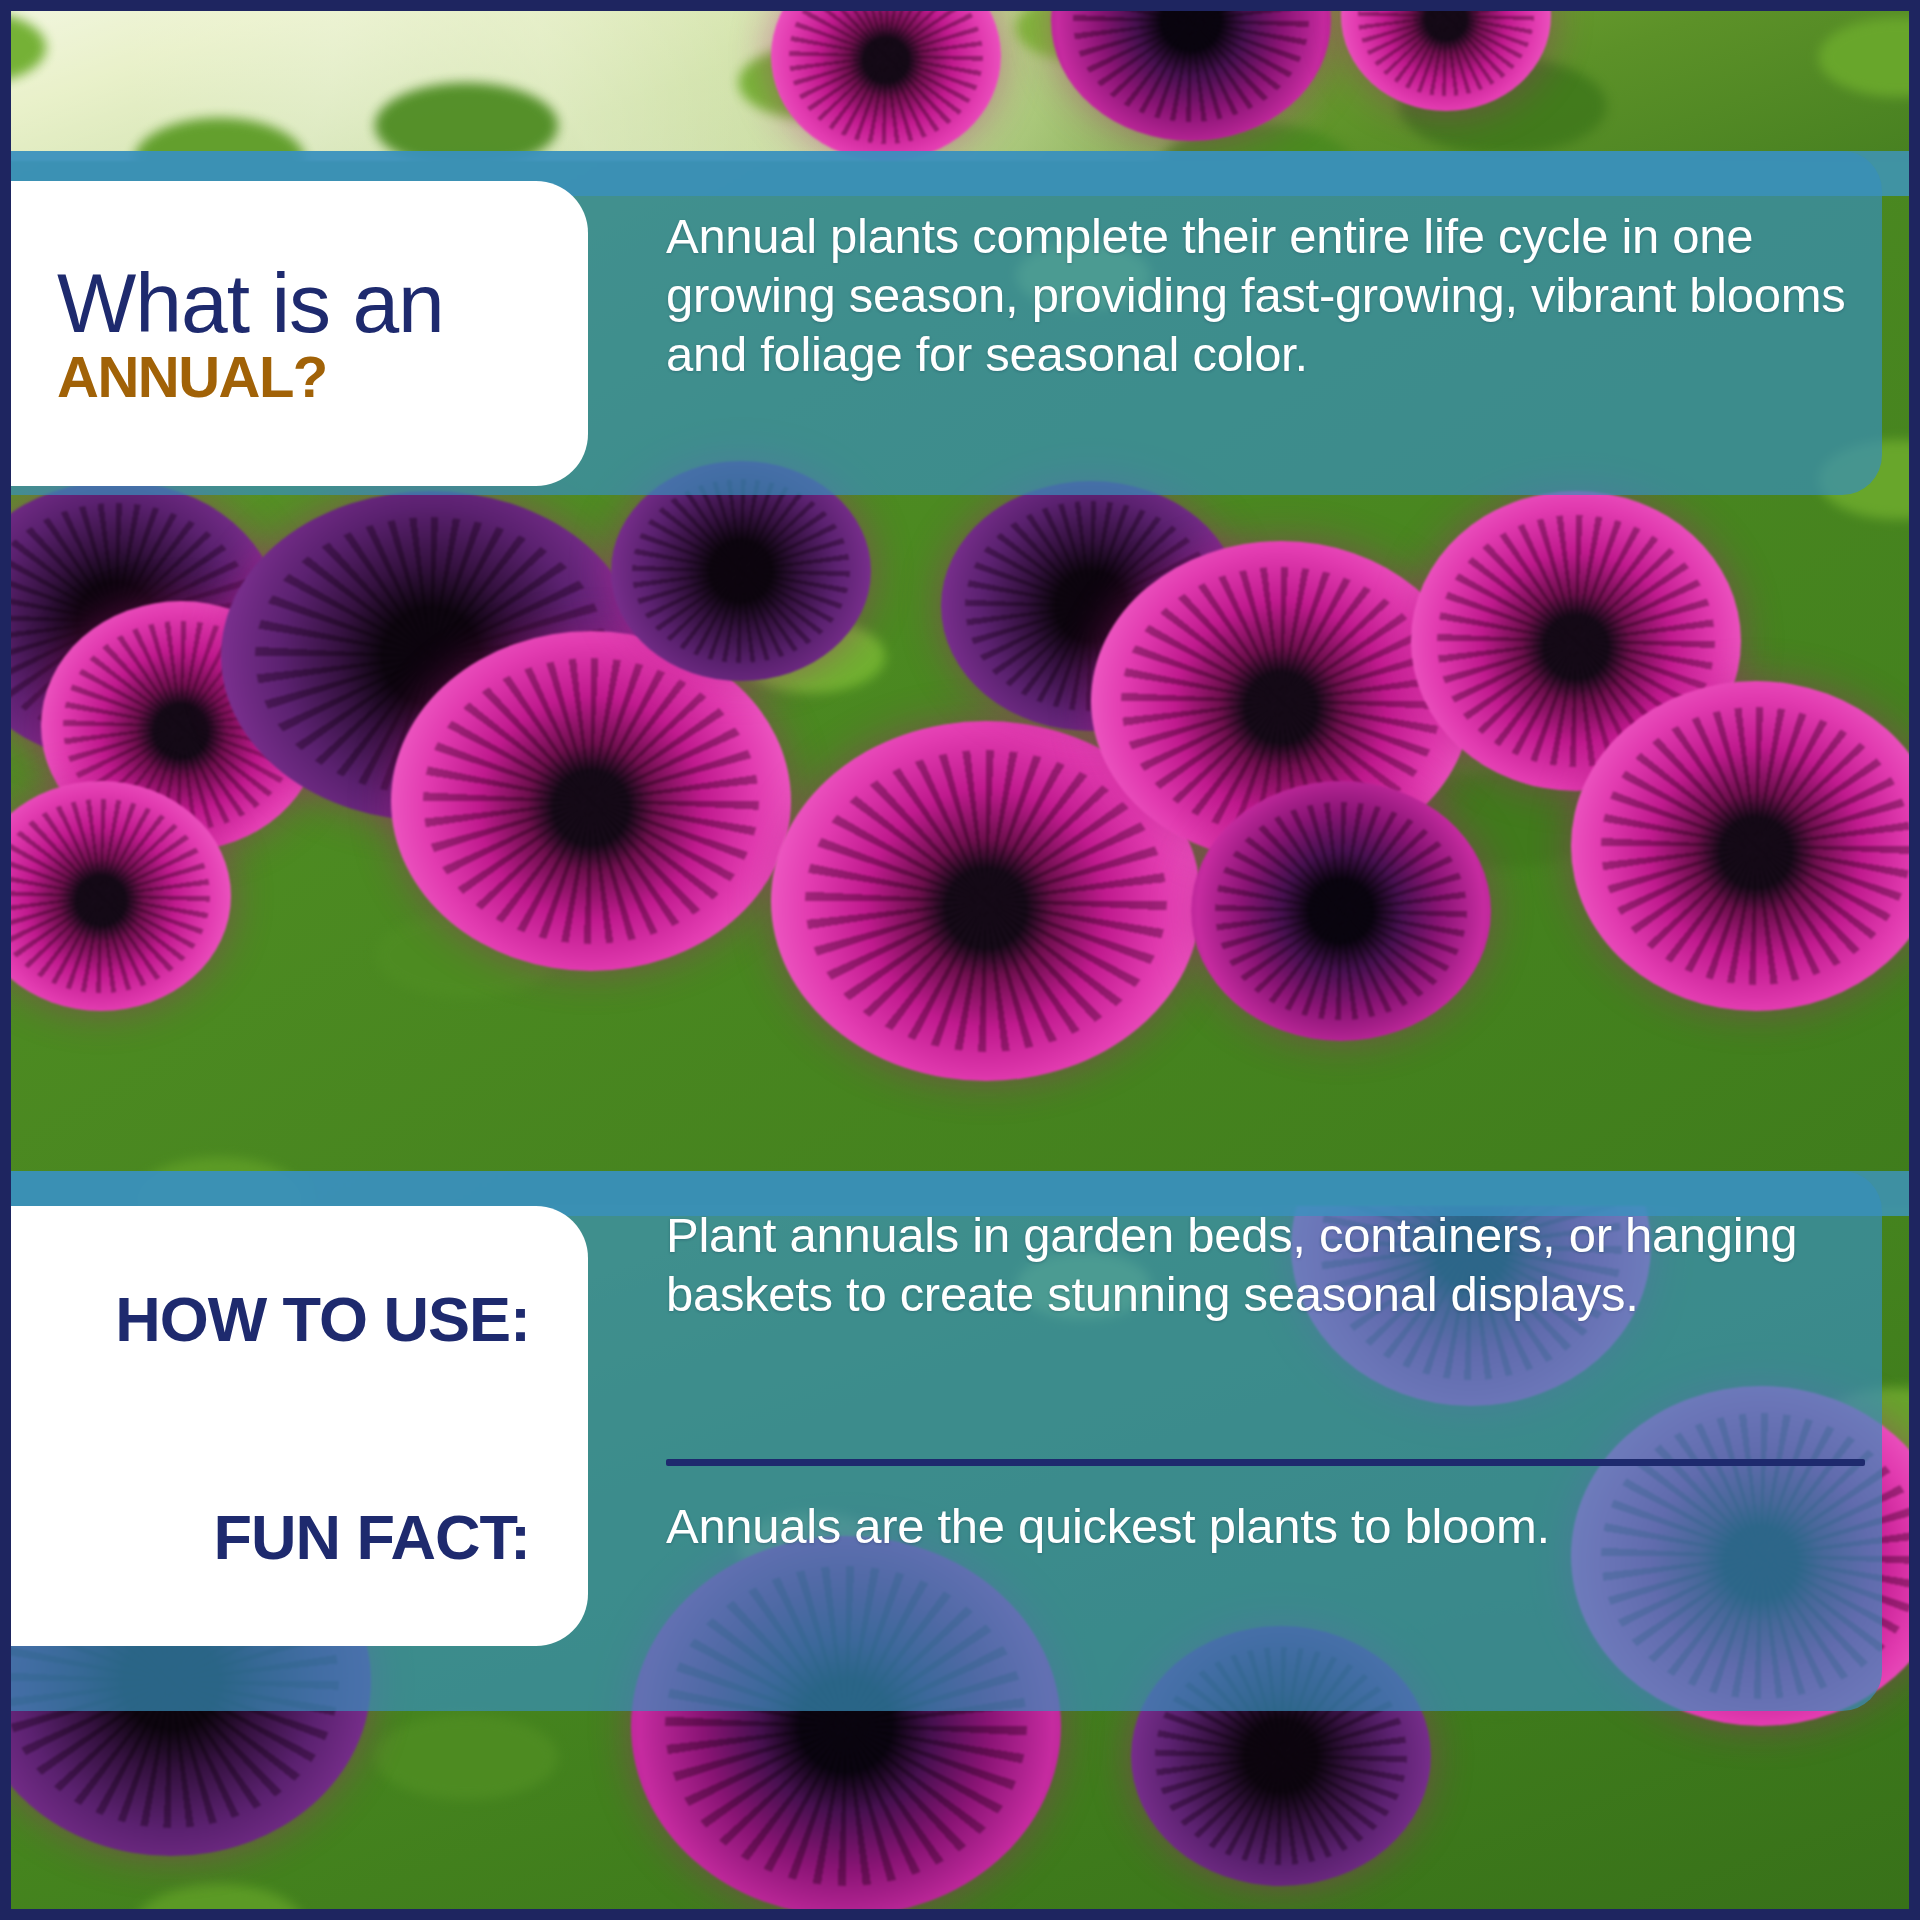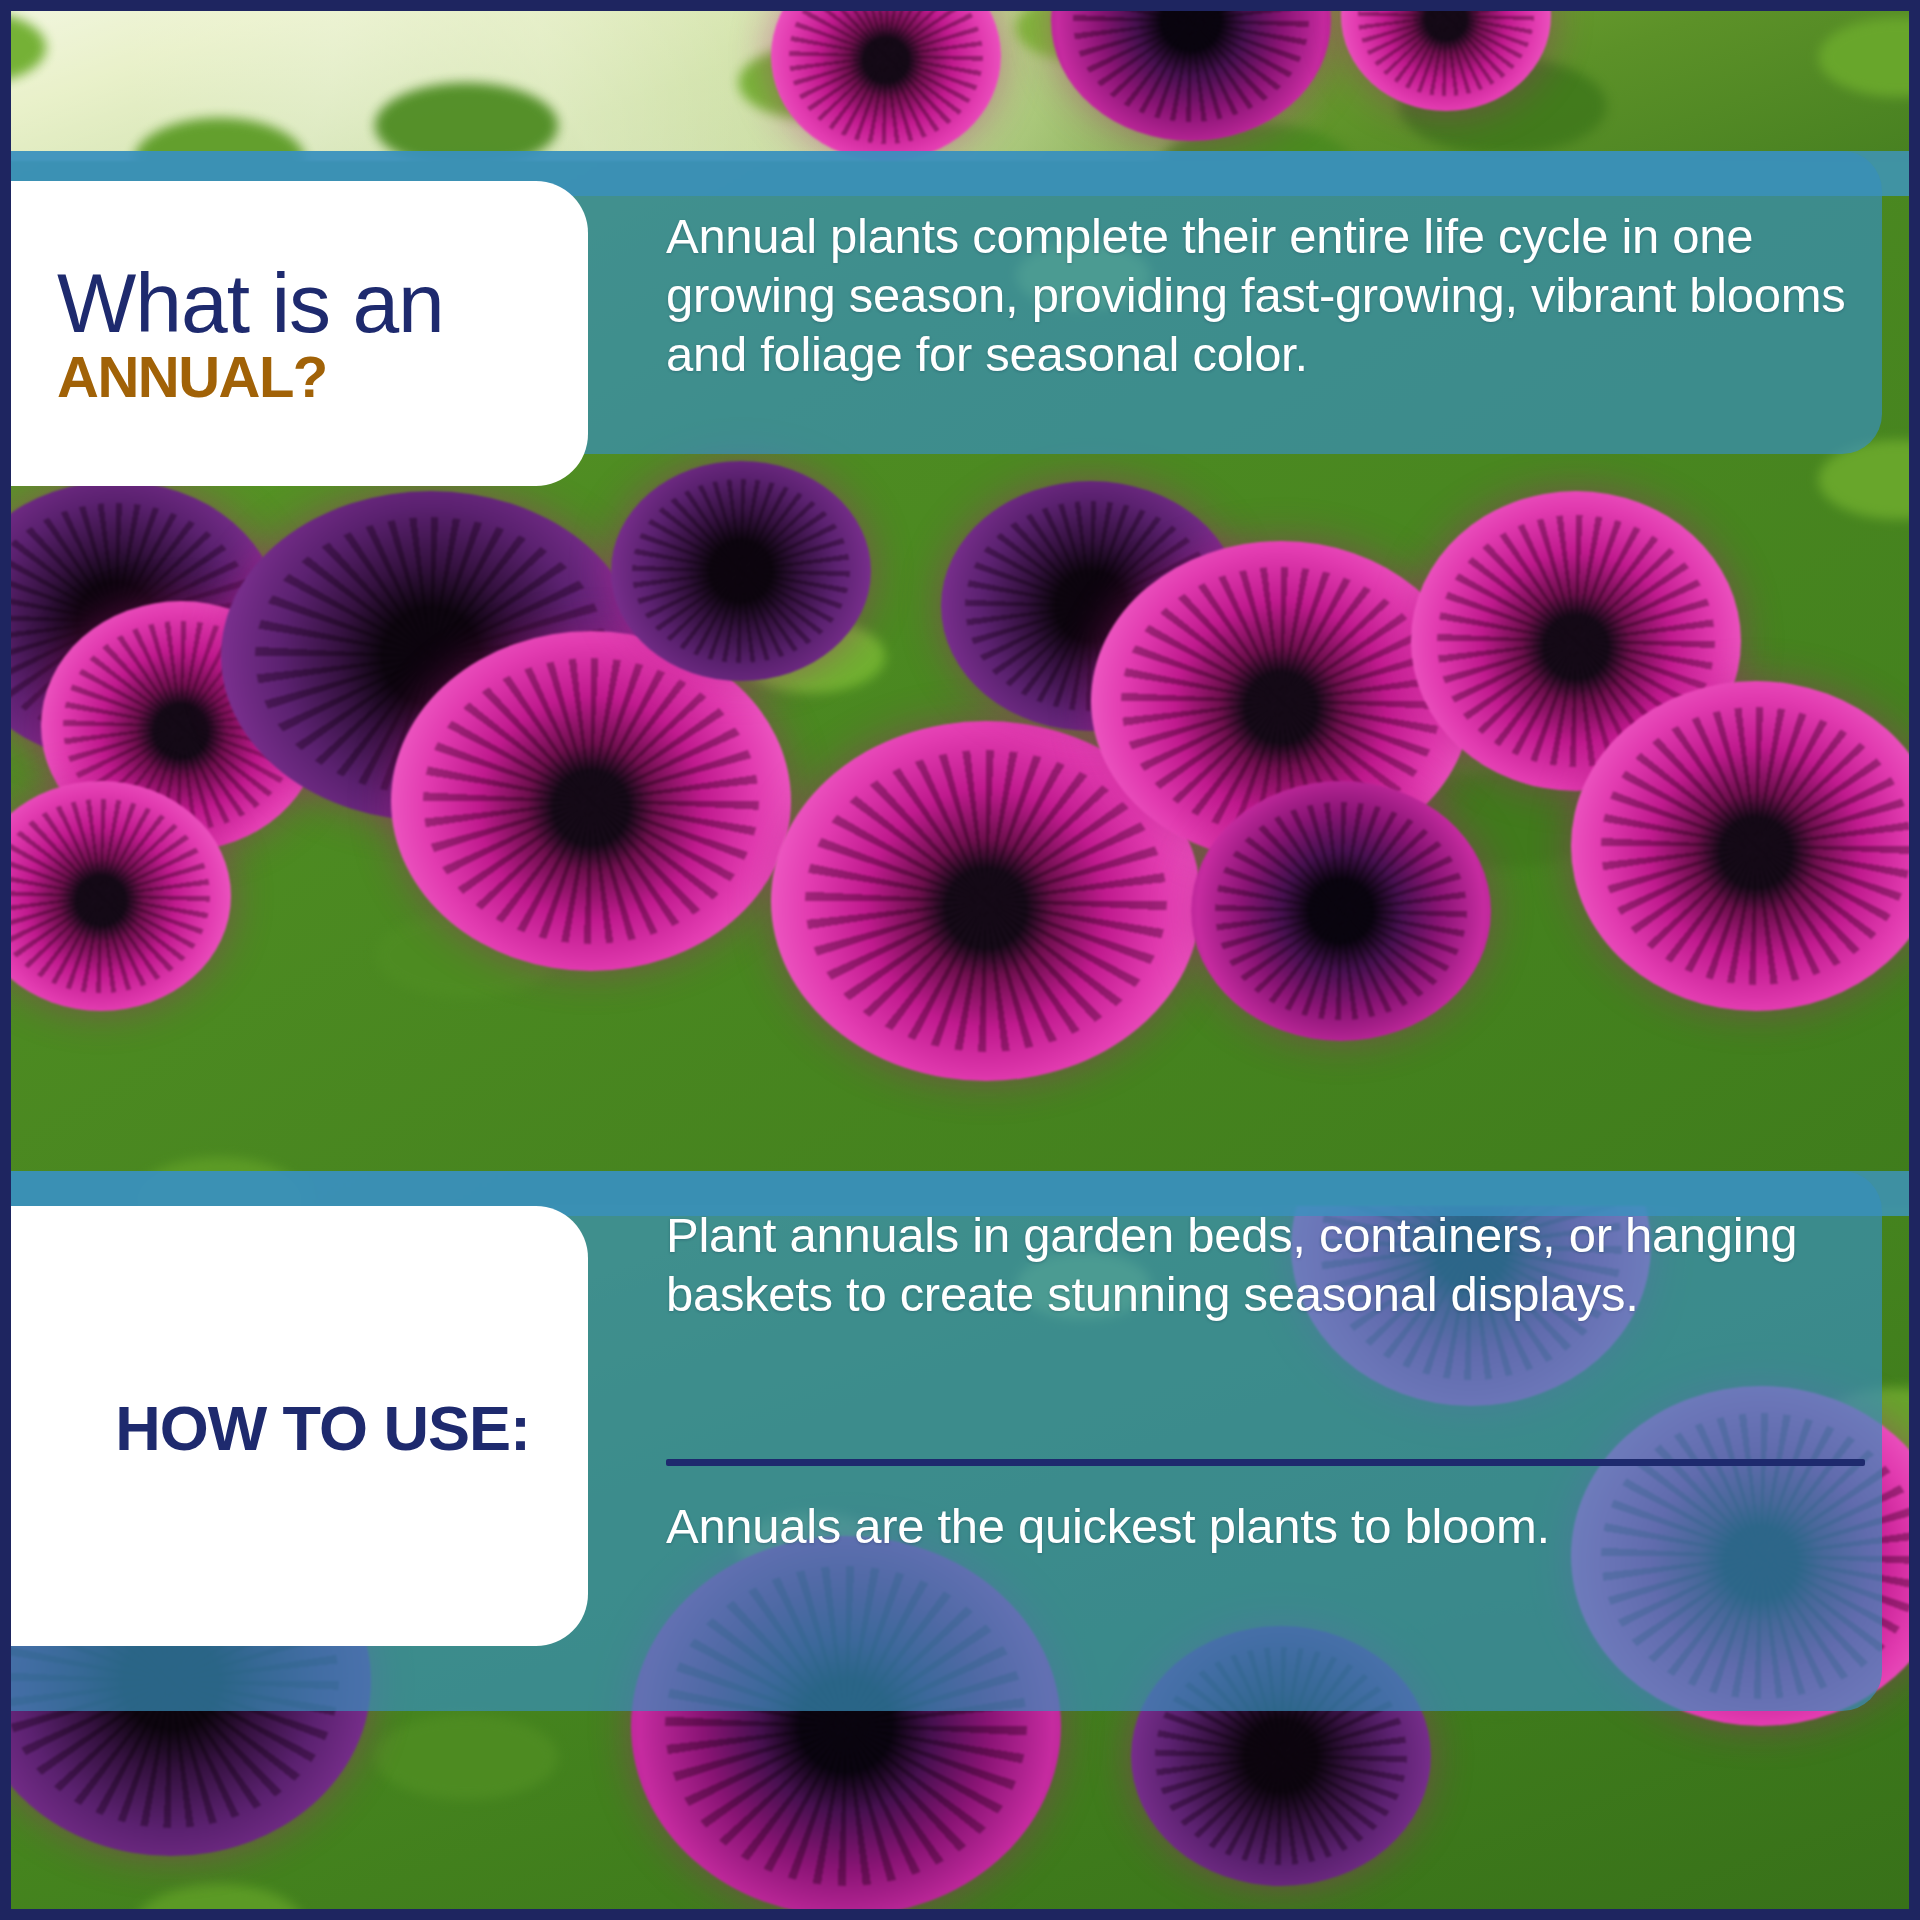--- a/index.html
+++ b/index.html
@@ -87,21 +87,21 @@
     position:absolute; left:0; right:0;
     background:rgba(55,140,190,.72);
     backdrop-filter:blur(1px);
   }
   .band-top    { top:0;   height:45px; background:rgba(62,150,200,.78); }
   .band-bottom { top:0;   height:45px; background:rgba(62,150,200,.78); }
 
   
   .section { position:absolute; left:0; right:0; }
 
-  .sec-top    { top:140px; height:303px; }
+  .sec-top    { top:140px; height:344px; }
   .sec-bottom { top:1160px; height:540px; }
 
   
   .info-panel {
     position:absolute;
     top:0;
     left:0;
     right:27px;
     bottom:0;
     background:rgba(56,143,186,.70);
@@ -243,20 +243,21 @@
       </div>
 
       <div class="body-text">Annual plants complete their entire life cycle in one growing season, providing fast-growing, vibrant blooms and foliage for seasonal color.</div>
     </div>
 
     <div class="section sec-bottom">
       <div class="info-panel"></div>
 
       <div class="label-card">
         <div class="label-strong">HOW TO USE:</div>
+        <div class="label-strong">FUN FACT:</div>
       </div>
 
       <div class="body-text bt-use">Plant annuals in garden beds, containers, or hanging baskets to create stunning seasonal displays.</div>
 
       <div class="divider"></div>
 
       <div class="body-text bt-fun">Annuals are the quickest plants to bloom.</div>
     </div>
 
   </div>

